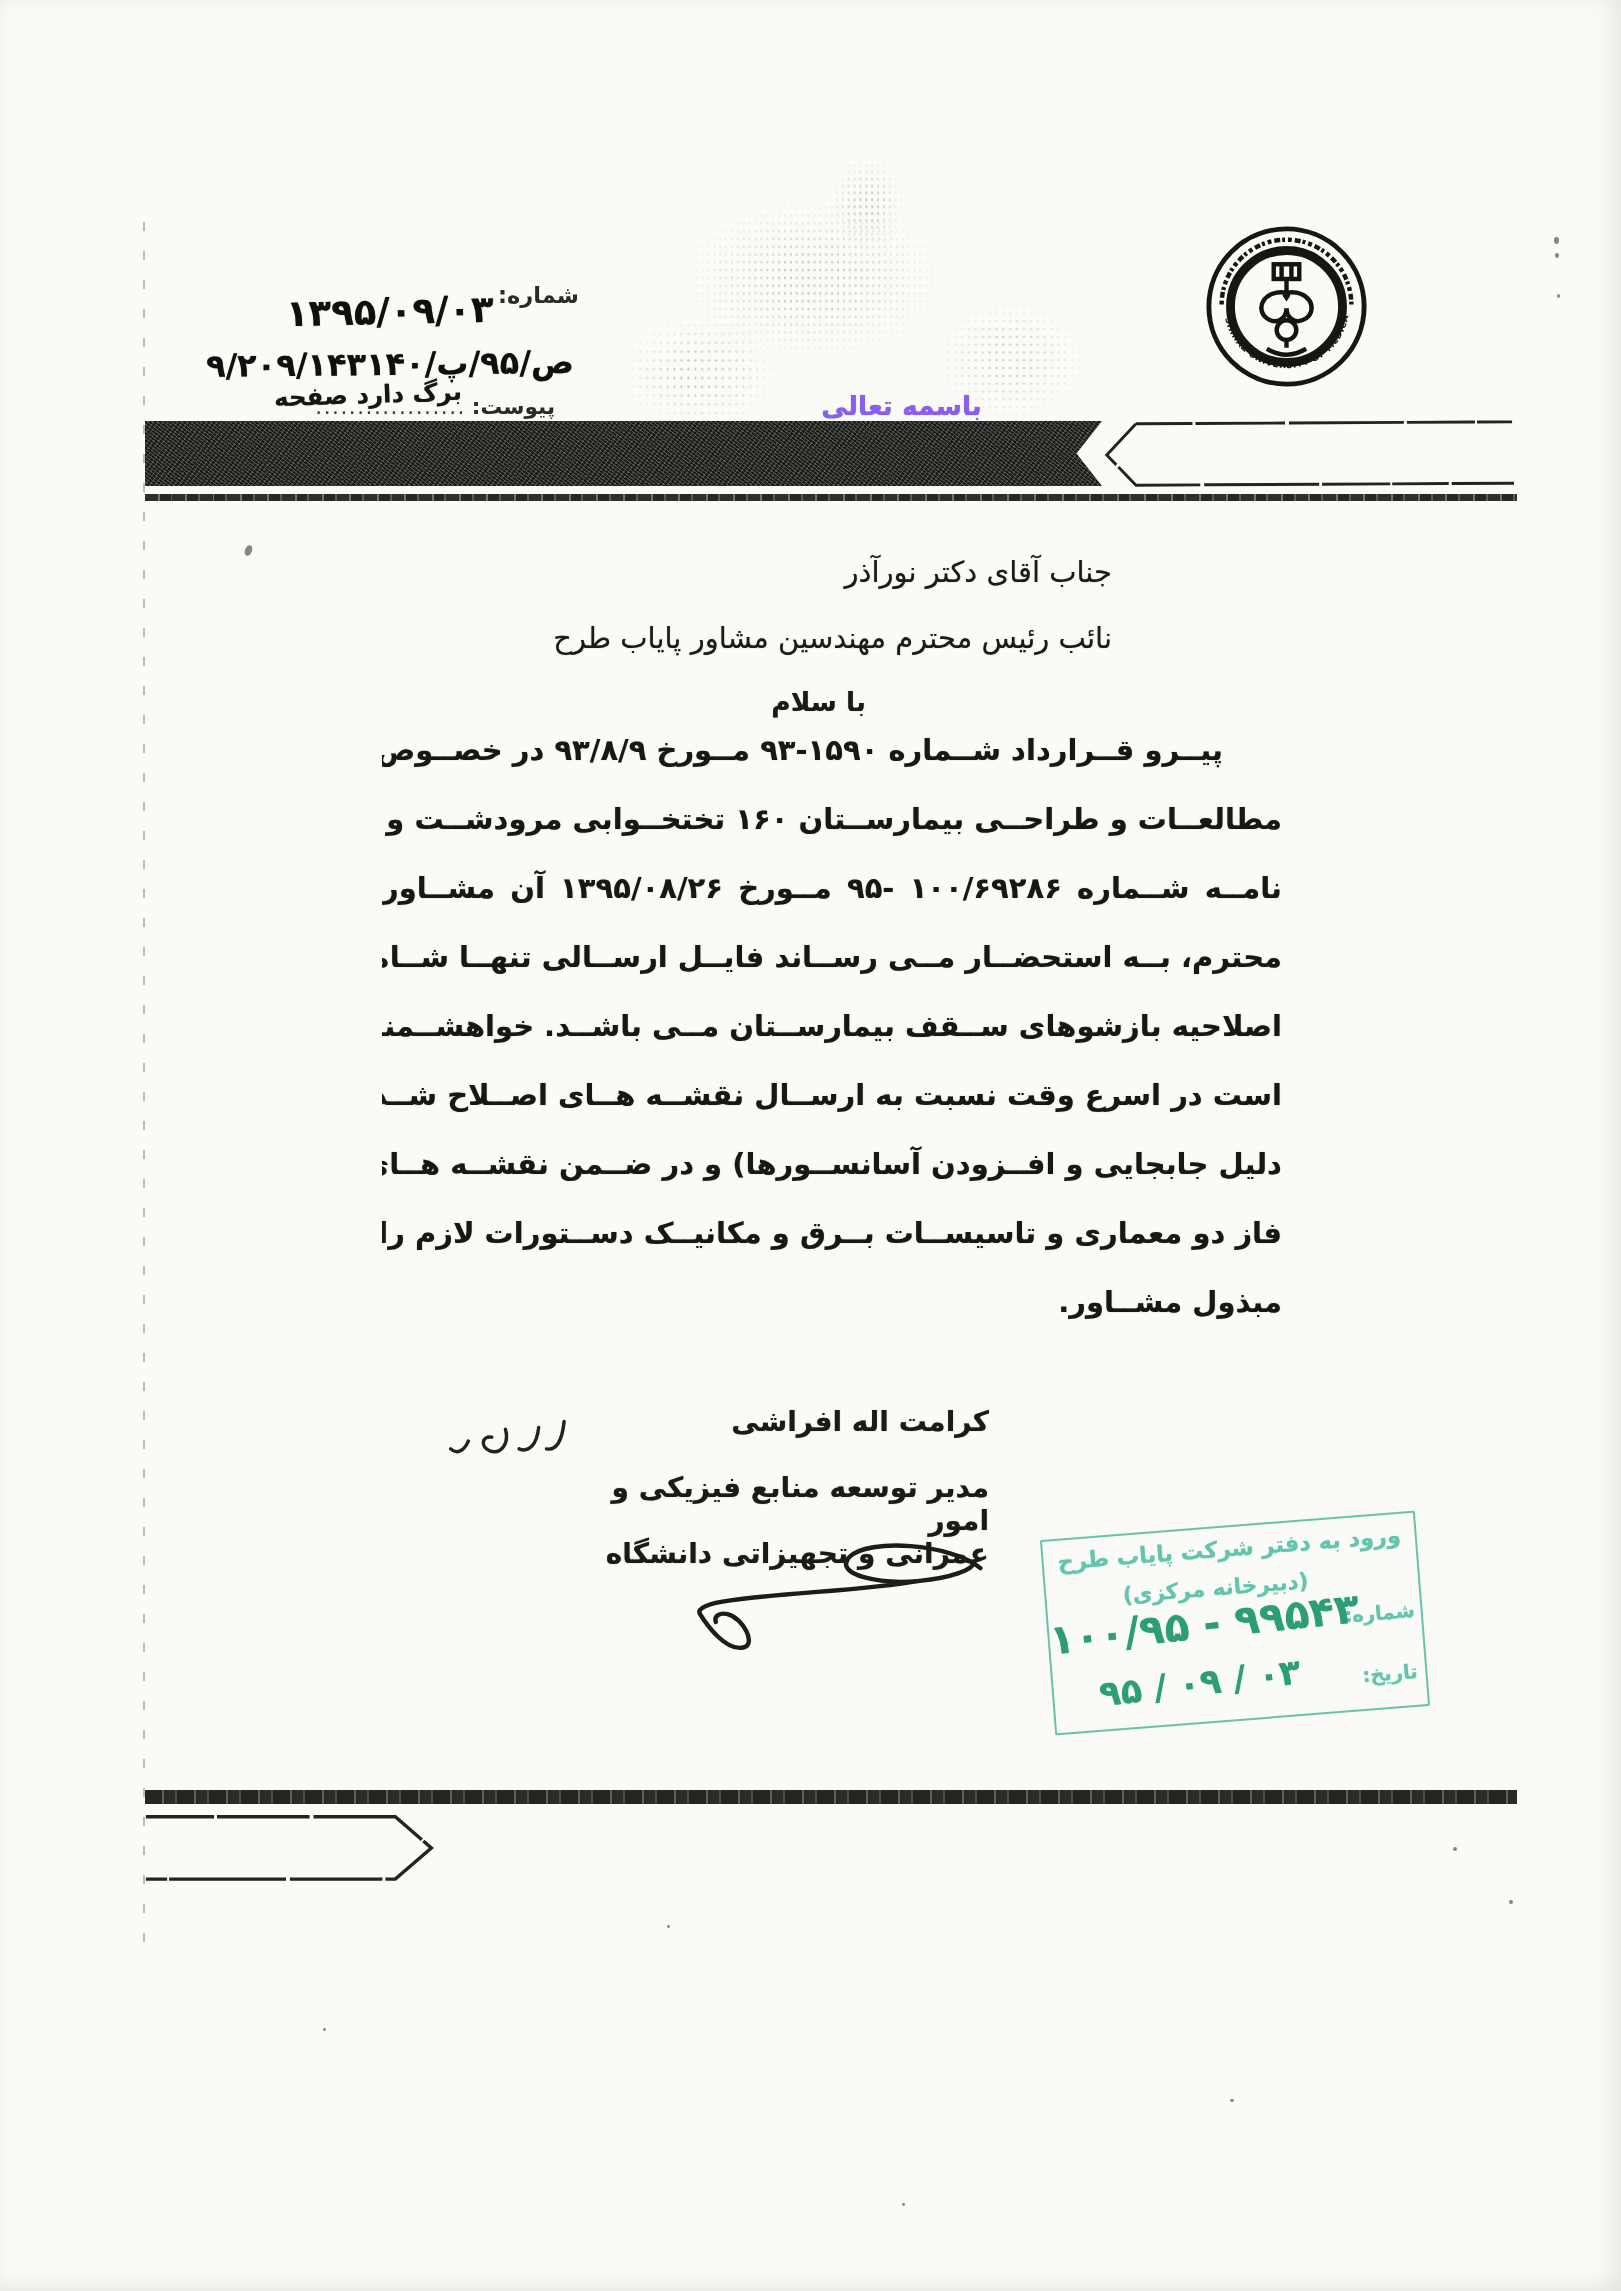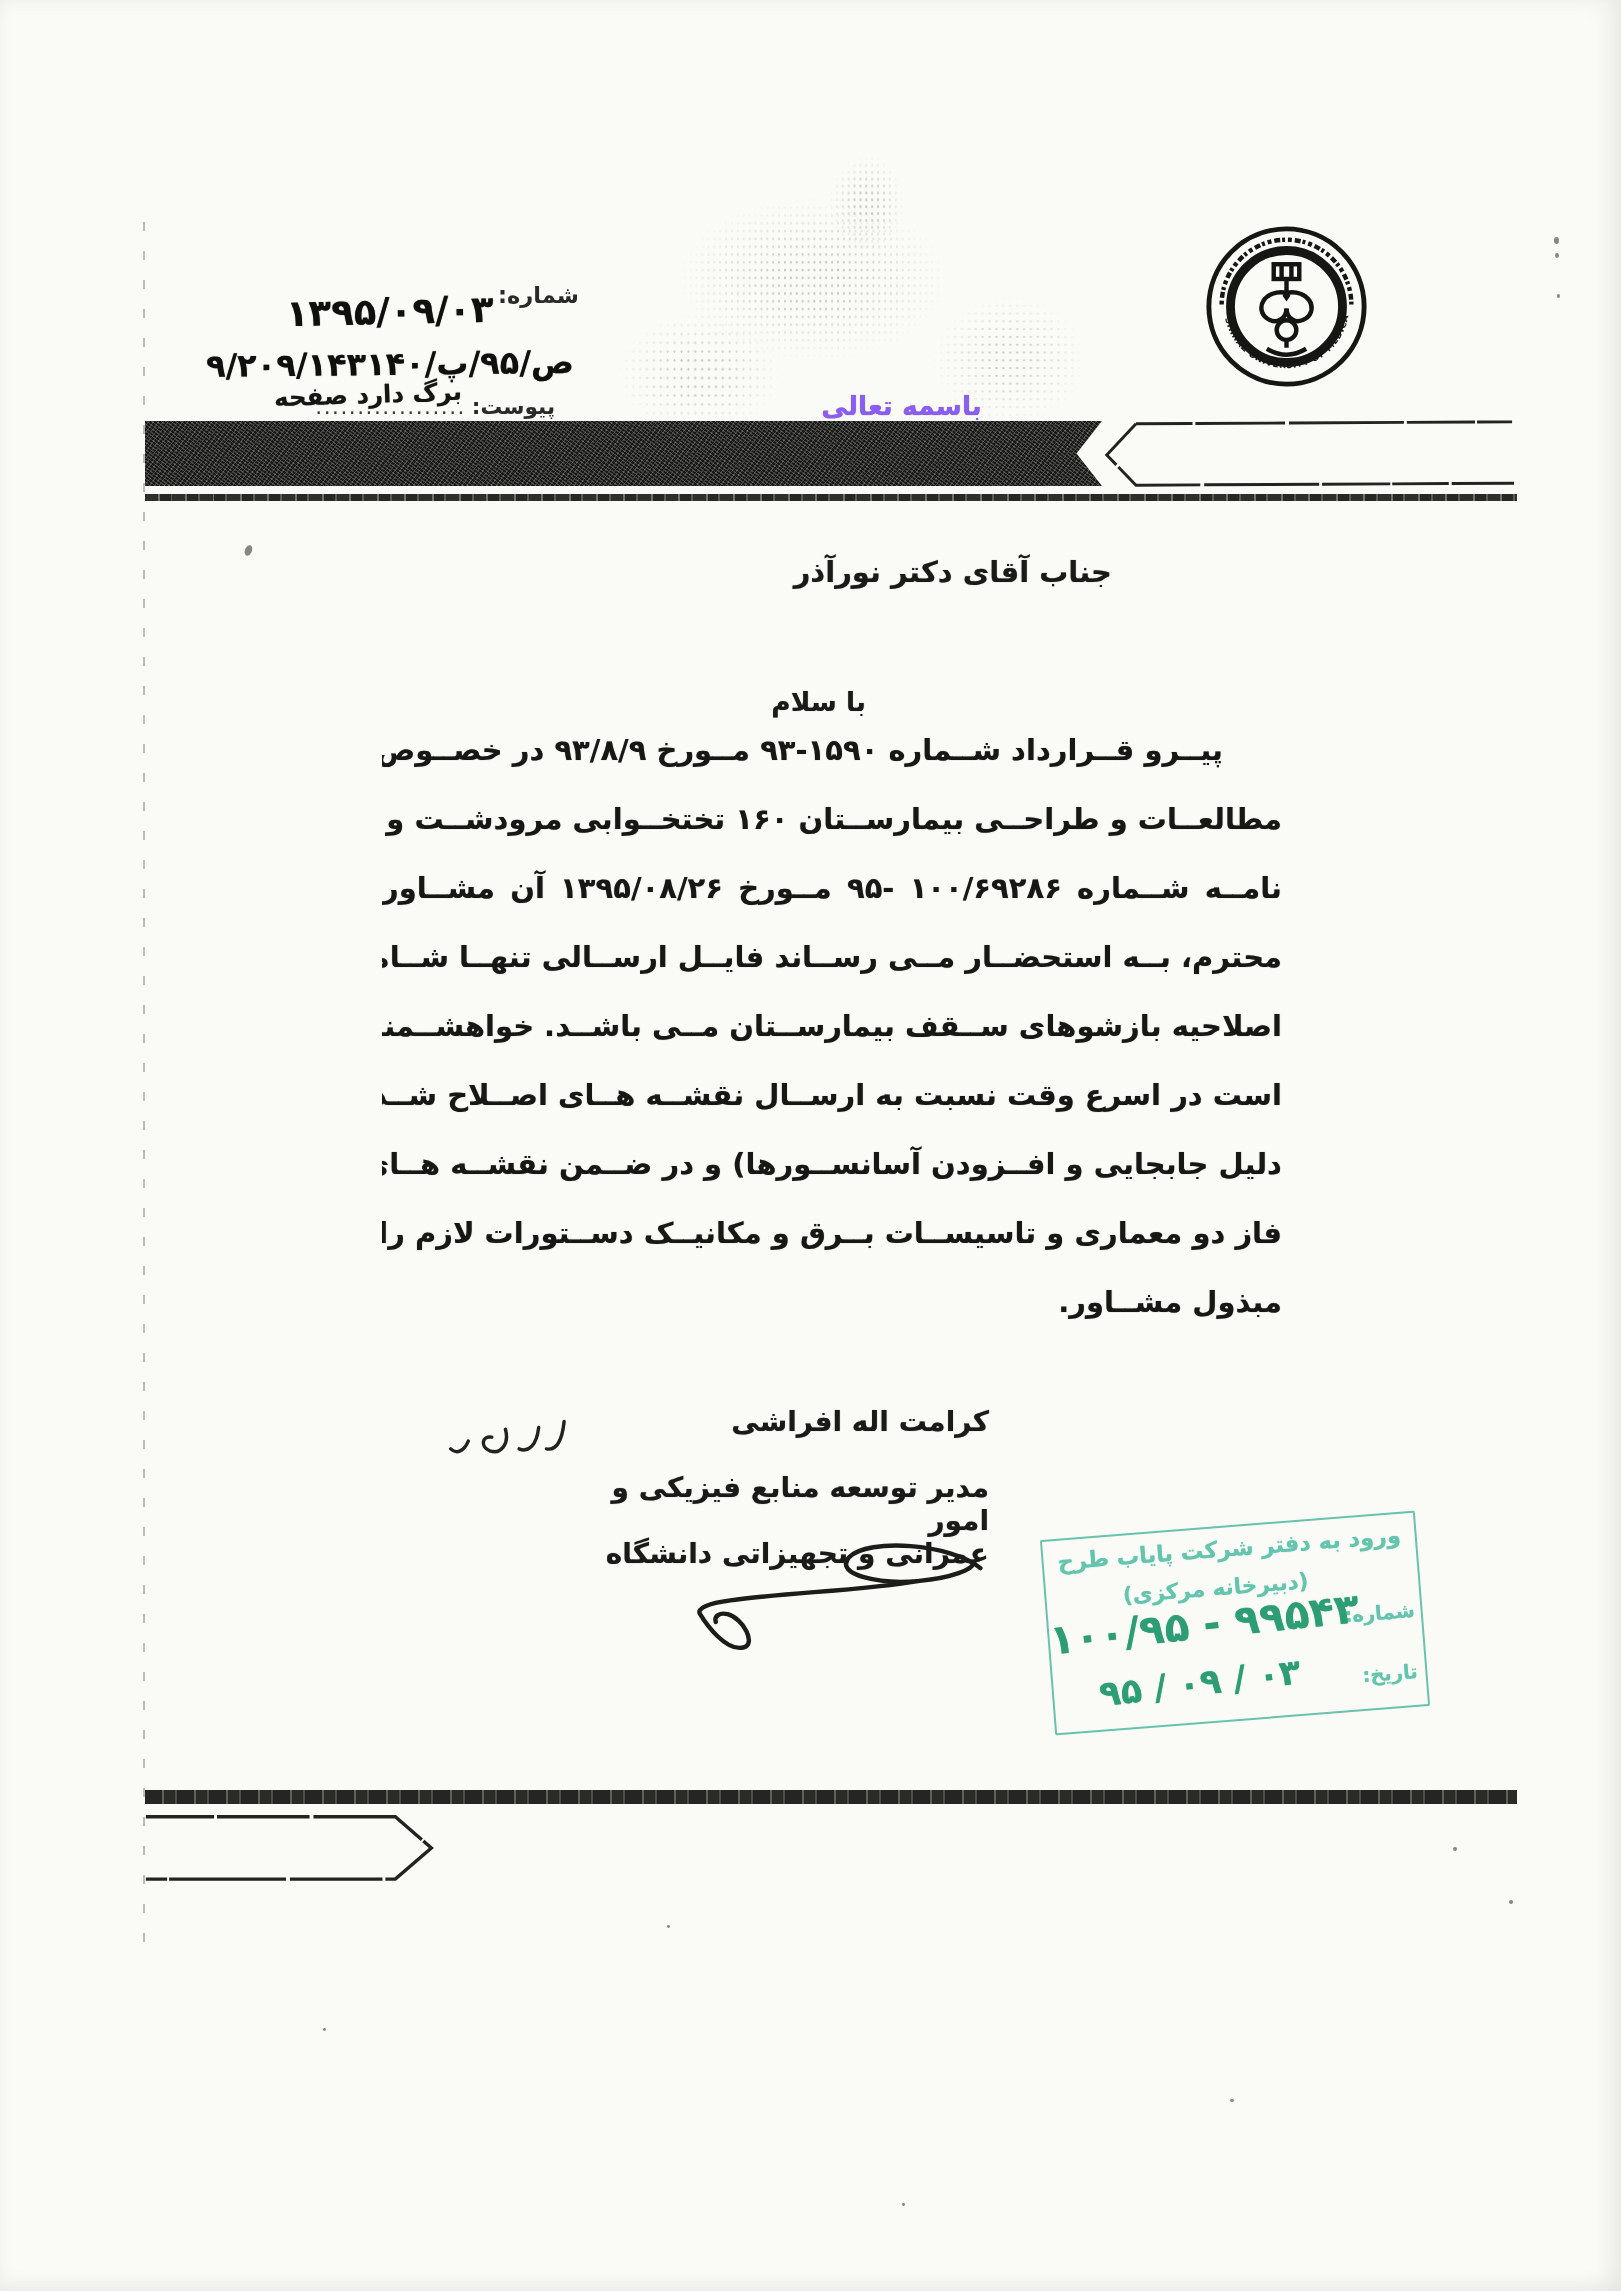--- a/index.html
+++ b/index.html
@@ -32,21 +32,21 @@
   .bismillah{left:772px;top:390px;width:259px;text-align:center;font-size:26.5px;font-weight:bold;color:#8b5cf6;text-shadow:0 0 1px rgba(0,0,0,.6);}
   
   .banner-black{left:145px;top:421px;width:957px;height:65px;background:#191917;
       clip-path:polygon(0 0,100% 0,calc(100% - 25.5px) 50%,100% 100%,0 100%);
       background-image:repeating-linear-gradient(37deg,rgba(250,250,245,.20) 0 1px,transparent 1px 2.9px),
                        repeating-linear-gradient(-53deg,rgba(250,250,245,.16) 0 1px,transparent 1px 3.9px);}
   .rule-top{left:145px;top:494px;width:1372px;height:6.9px;opacity:.95;
       background:repeating-linear-gradient(90deg,#242420 0 12.7px,#6b6b60 12.7px 14.7px,#1c1c1a 14.7px 25.5px,#53534a 25.5px 27.4px);}
   
   .fa{direction:rtl;}
-  .recipient{font-size:29px;font-weight:bold;white-space:nowrap;text-shadow:0 0 1px rgba(0,0,0,.5);}
+  .recipient{font-size:29px;font-weight:normal;white-space:nowrap;text-shadow:0 0 1px rgba(0,0,0,.5);}
   .recipient1{right:509px;top:555px;}
   .recipient2{right:509px;top:621px;}
   .greeting{right:755px;top:686px;font-size:26.5px;font-weight:bold;text-shadow:0 0 1px rgba(0,0,0,.45);}
   .body-block{right:339px;top:716px;width:900px;}
   .bl{direction:rtl;height:69px;line-height:69px;font-size:29px;font-weight:bold;color:#171715;
       text-align:justify;text-align-last:justify;overflow:hidden;white-space:nowrap;text-shadow:0 0 1px rgba(0,0,0,.45);box-sizing:border-box;}
   .bl.first{padding-right:59px;padding-left:123px;}
   .bl.last{text-align-last:right;}
   .sig-block{left:568px;width:421px;text-align:right;font-size:28px;font-weight:bold;text-shadow:0 0 1px rgba(0,0,0,.5);}
   .sig-name{top:1405px;}
@@ -114,20 +114,21 @@
     <path d="M86,71 l4,6 -4,6 -4,-6 z" fill="#141412"></path>
   </svg>
 
   <div class="abs banner-black"></div>
   <svg class="abs" style="left:1096px;top:416px;" width="421" height="76" viewBox="0 0 430 78">
     <path d="M40,8 L426,6 M40,8 L10,40 L40,71 L428,69" fill="none" stroke="#232321" stroke-width="3" stroke-dasharray="58 3 92 4 118 3 70 2"></path>
   </svg>
   <div class="abs rule-top"></div>
 
   <div class="abs fa recipient recipient1">جناب آقای دکتر نورآذر</div>
+  <div class="abs fa recipient recipient2">نائب رئیس محترم مهندسین مشاور پایاب طرح</div>
   <div class="abs fa greeting">با سلام</div>
 
   <div class="abs body-block">
     <div class="bl first">پیــرو قــرارداد شــماره ۱۵۹۰-۹۳ مــورخ ۹۳/۸/۹ در خصــوص</div>
     <div class="bl">مطالعــات و طراحــی بیمارســتان ۱۶۰ تختخــوابی مرودشــت و عطــف بــه</div>
     <div class="bl">نامــه شــماره ۱۰۰/۶۹۲۸۶ -۹۵ مــورخ ۱۳۹۵/۰۸/۲۶ آن مشــاور</div>
     <div class="bl">محترم، بــه استحضــار مــی رســاند فایــل ارســالی تنهــا شــامل</div>
     <div class="bl">اصلاحیه بازشوهای ســقف بیمارســتان مــی باشــد. خواهشــمند</div>
     <div class="bl">است در اسرع وقت نسبت به ارســال نقشــه هــای اصــلاح شــده</div>
     <div class="bl">دلیل جابجایی و افــزودن آسانســورها) و در ضــمن نقشــه هــای</div>

